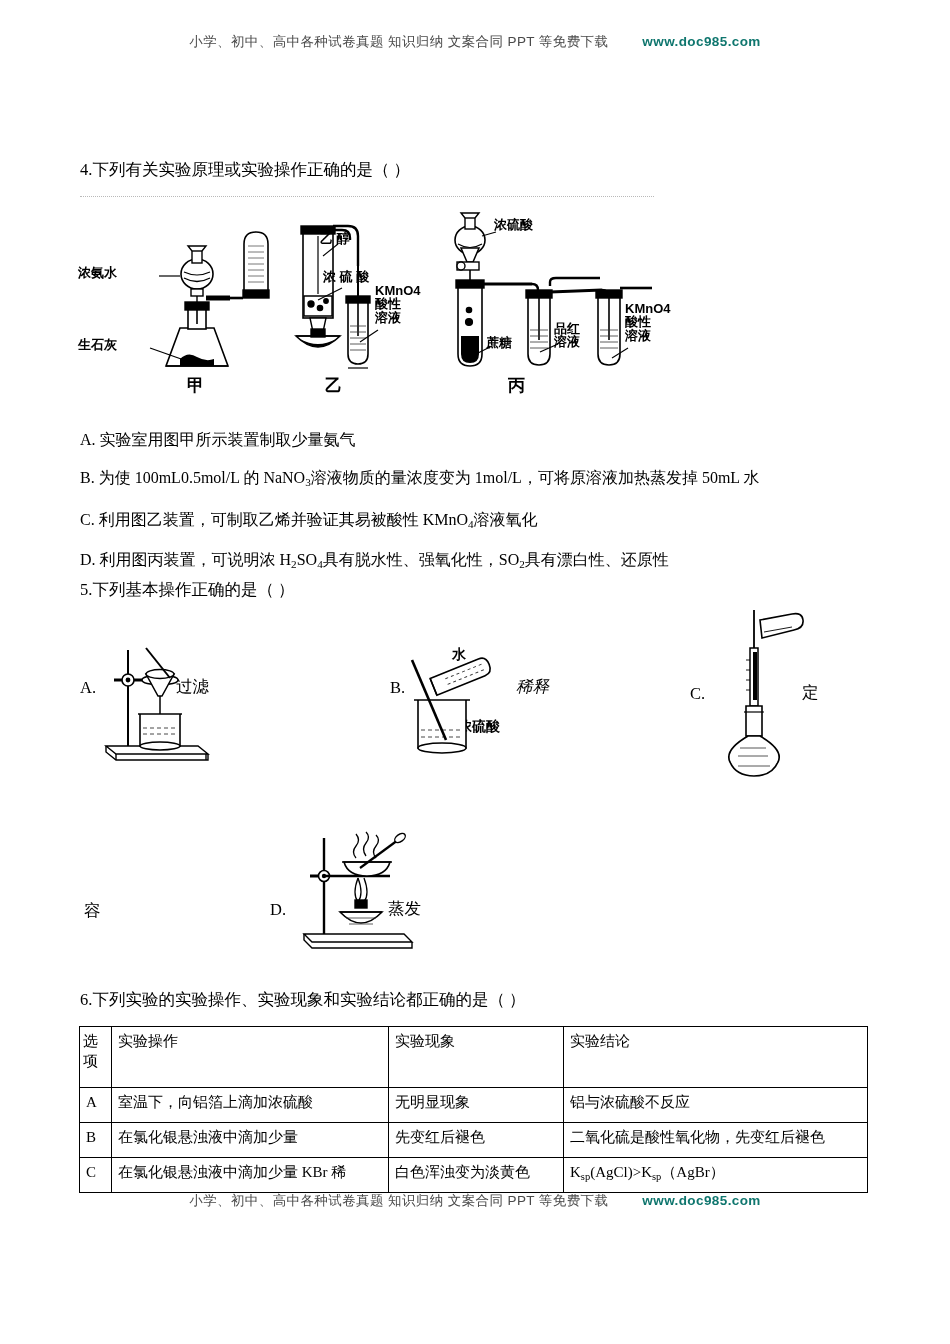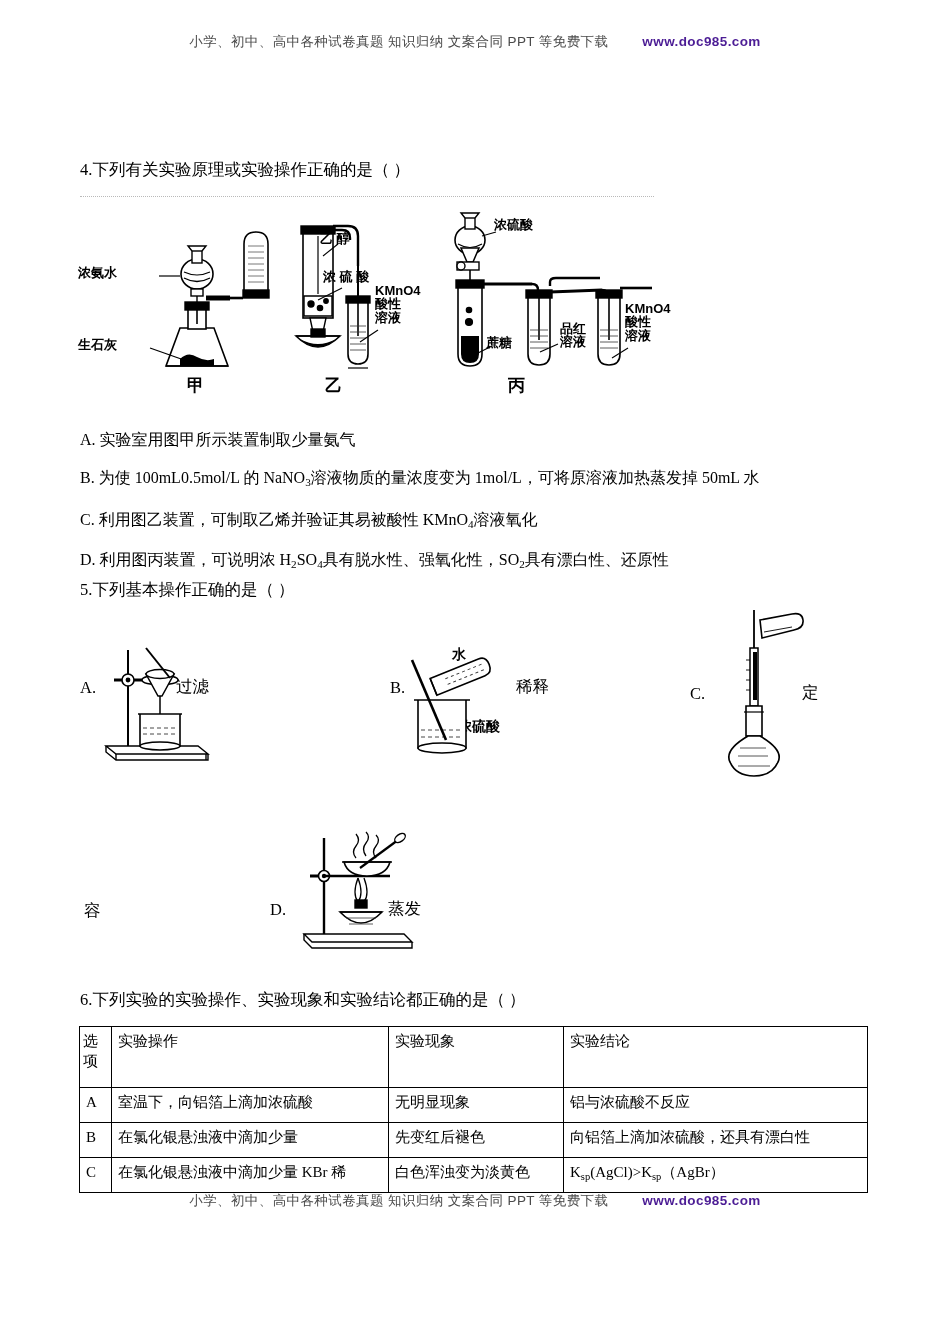--- a/index.html
+++ b/index.html
@@ -34,21 +34,21 @@
     color: #4a4a4a;
     letter-spacing: 0.4px;
     white-space: nowrap;
   }
   .runhead { top: 33px; }
   .runfoot { top: 1192px; }
   .runhead .url, .runfoot .url {
     display: inline-block;
     margin-left: 34px;
     font-weight: bold;
-    color: #4c1d95;
+    color: #0f766e;
   }
 
   
   .qline {
     position: absolute;
     font-size: 16.5px;
     line-height: 1.5;
     white-space: nowrap;
   }
   .opt {
@@ -287,21 +287,21 @@
 
     <div class="lbl" style="left:-2px; top:70px;">浓氨水</div>
     <div class="lbl" style="left:-2px; top:142px;">生石灰</div>
     <div class="lbl" style="left:240px; top:36px;">乙 醇</div>
     <div class="lbl" style="left:243px; top:74px; line-height:1.0;">浓 硫 酸</div>
     <div class="lbl" style="left:295px; top:88px; line-height:1.02;">KMnO4
 酸性
 溶液</div>
     <div class="lbl" style="left:414px; top:22px;">浓硫酸</div>
     <div class="lbl" style="left:406px; top:140px;">蔗糖</div>
-    <div class="lbl" style="left:474px; top:126px; line-height:1.02;margin-left:6px;">品红
+    <div class="lbl" style="left:474px; top:126px; line-height:1.02;">品红
 溶液</div>
     <div class="lbl" style="left:545px; top:106px; line-height:1.02;">KMnO4
 酸性
 溶液</div>
 
     <div class="serif-lbl" style="left:107px; top:178px;">甲</div>
     <div class="serif-lbl" style="left:245px; top:178px;">乙</div>
     <div class="serif-lbl" style="left:428px; top:178px;">丙</div>
   </div>
 
@@ -354,21 +354,21 @@
         <g stroke="#333" stroke-width="0.9" stroke-dasharray="4 3">
           <line x1="45" y1="98" x2="79" y2="98"></line>
           <line x1="45" y1="104" x2="79" y2="104"></line>
         </g>
       </g>
     </svg>
   </div>
 
   <div class="fig5item" style="left:390px; top:630px; width:260px; height:140px;">
     <div class="optletter" style="left:0px; top:48px;">B.</div>
-    <div class="caption" style="left:126px; top:46px;">稀释</div>
+    <div class="caption" style="left:126px; top:46px;font-style:italic;">稀释</div>
     <div class="inlbl" style="left:62px; top:16px;">水</div>
     <div class="inlbl" style="left:68px; top:88px;">浓硫酸</div>
     <svg style="position:absolute; left:16px; top:8px;" width="120" height="130" viewBox="0 0 120 130">
       <g stroke="#000" fill="none" stroke-width="1.4">
 
         <path d="M12 62 L12 110 L60 110 L60 62" fill="#fff" stroke-width="1.6"></path>
         <line x1="8" y1="62" x2="64" y2="62" stroke-width="1.5"></line>
         <ellipse cx="36" cy="110" rx="24" ry="5" fill="#fff" stroke-width="1.5"></ellipse>
         <g stroke="#333" stroke-width="0.9" stroke-dasharray="4 3">
           <line x1="15" y1="92" x2="57" y2="92"></line>
@@ -481,21 +481,21 @@
     <tr class="body">
       <td class="c0">A</td>
       <td class="c1">室温下，向铝箔上滴加浓硫酸</td>
       <td class="c2">无明显现象</td>
       <td class="c3">铝与浓硫酸不反应</td>
     </tr>
     <tr class="body">
       <td class="c0">B</td>
       <td class="c1">在氯化银悬浊液中滴加少量</td>
       <td class="c2">先变红后褪色</td>
-      <td class="c3">向铝箔上滴加浓硫酸，还具有漂白性</td>
+      <td class="c3">二氧化硫是酸性氧化物，先变红后褪色</td>
     </tr>
     <tr class="body">
       <td class="c0">C</td>
       <td class="c1">在氯化银悬浊液中滴加少量 KBr 稀</td>
       <td class="c2">白色浑浊变为淡黄色</td>
       <td class="c3"><span>K</span><sub>sp</sub><span>(AgCl)&gt;K</span><sub>sp</sub><span>（AgBr）</span></td>
     </tr>
   </tbody>
     </table>
 

